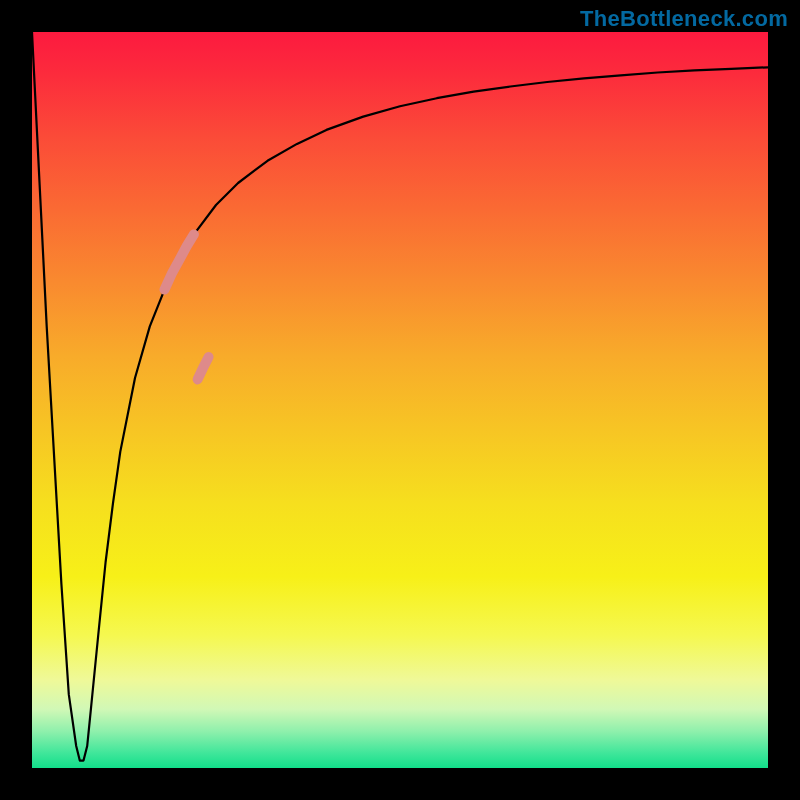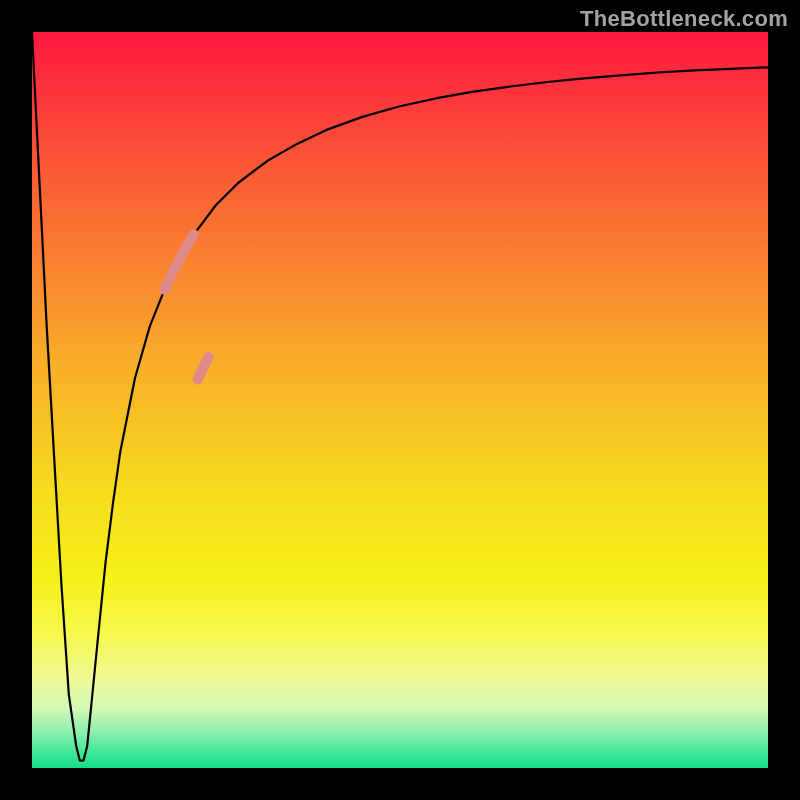--- a/index.html
+++ b/index.html
@@ -16,21 +16,21 @@
     .container {
       width: 800px;
       height: 800px;
       background: #000;
       position: relative;
     }
     .watermark {
       position: absolute;
       top: 6px;
       right: 12px;
-      color: #a3a3a3;
+      color: #0369a1;
       font-family: Arial, Helvetica, sans-serif;
       font-size: 22px;
       font-weight: 600;
       letter-spacing: 0.3px;
       z-index: 20;
     }
     .plot-frame {
       position: absolute;
       left: 32px;
       top: 32px;

